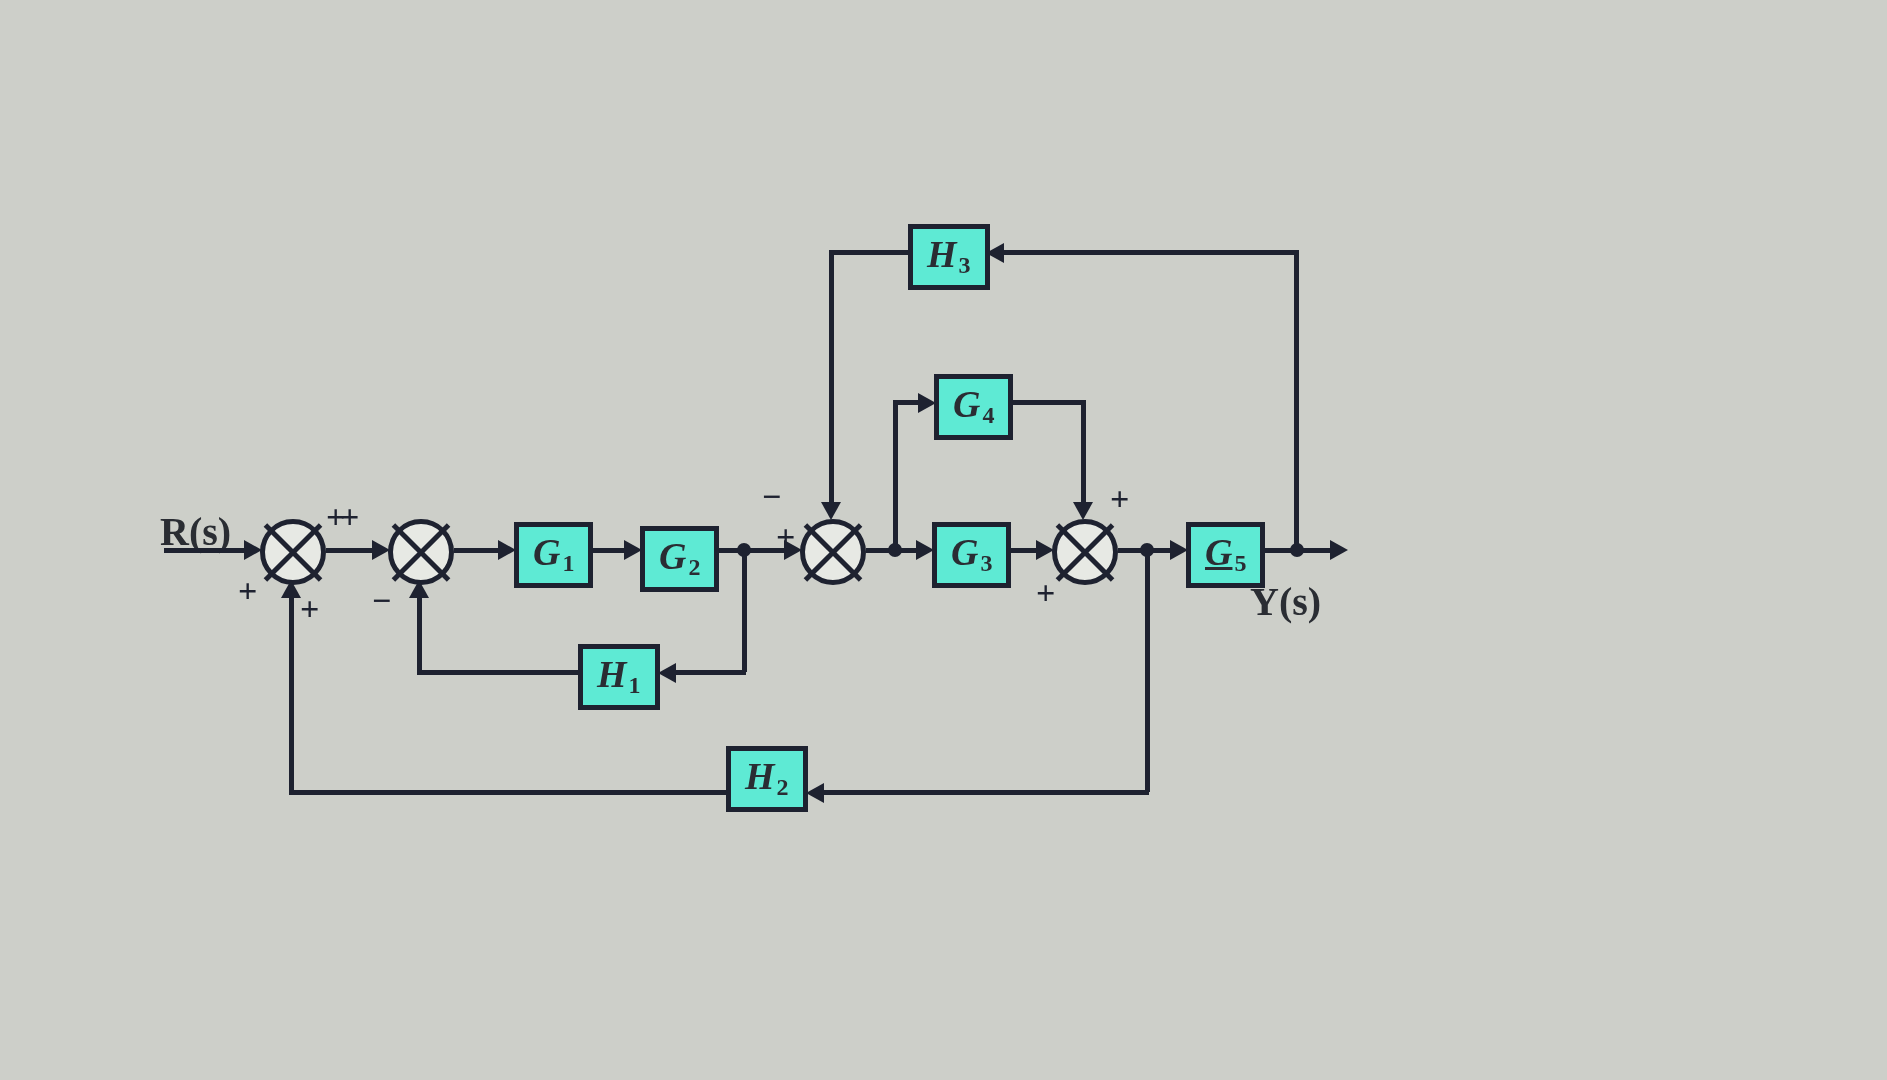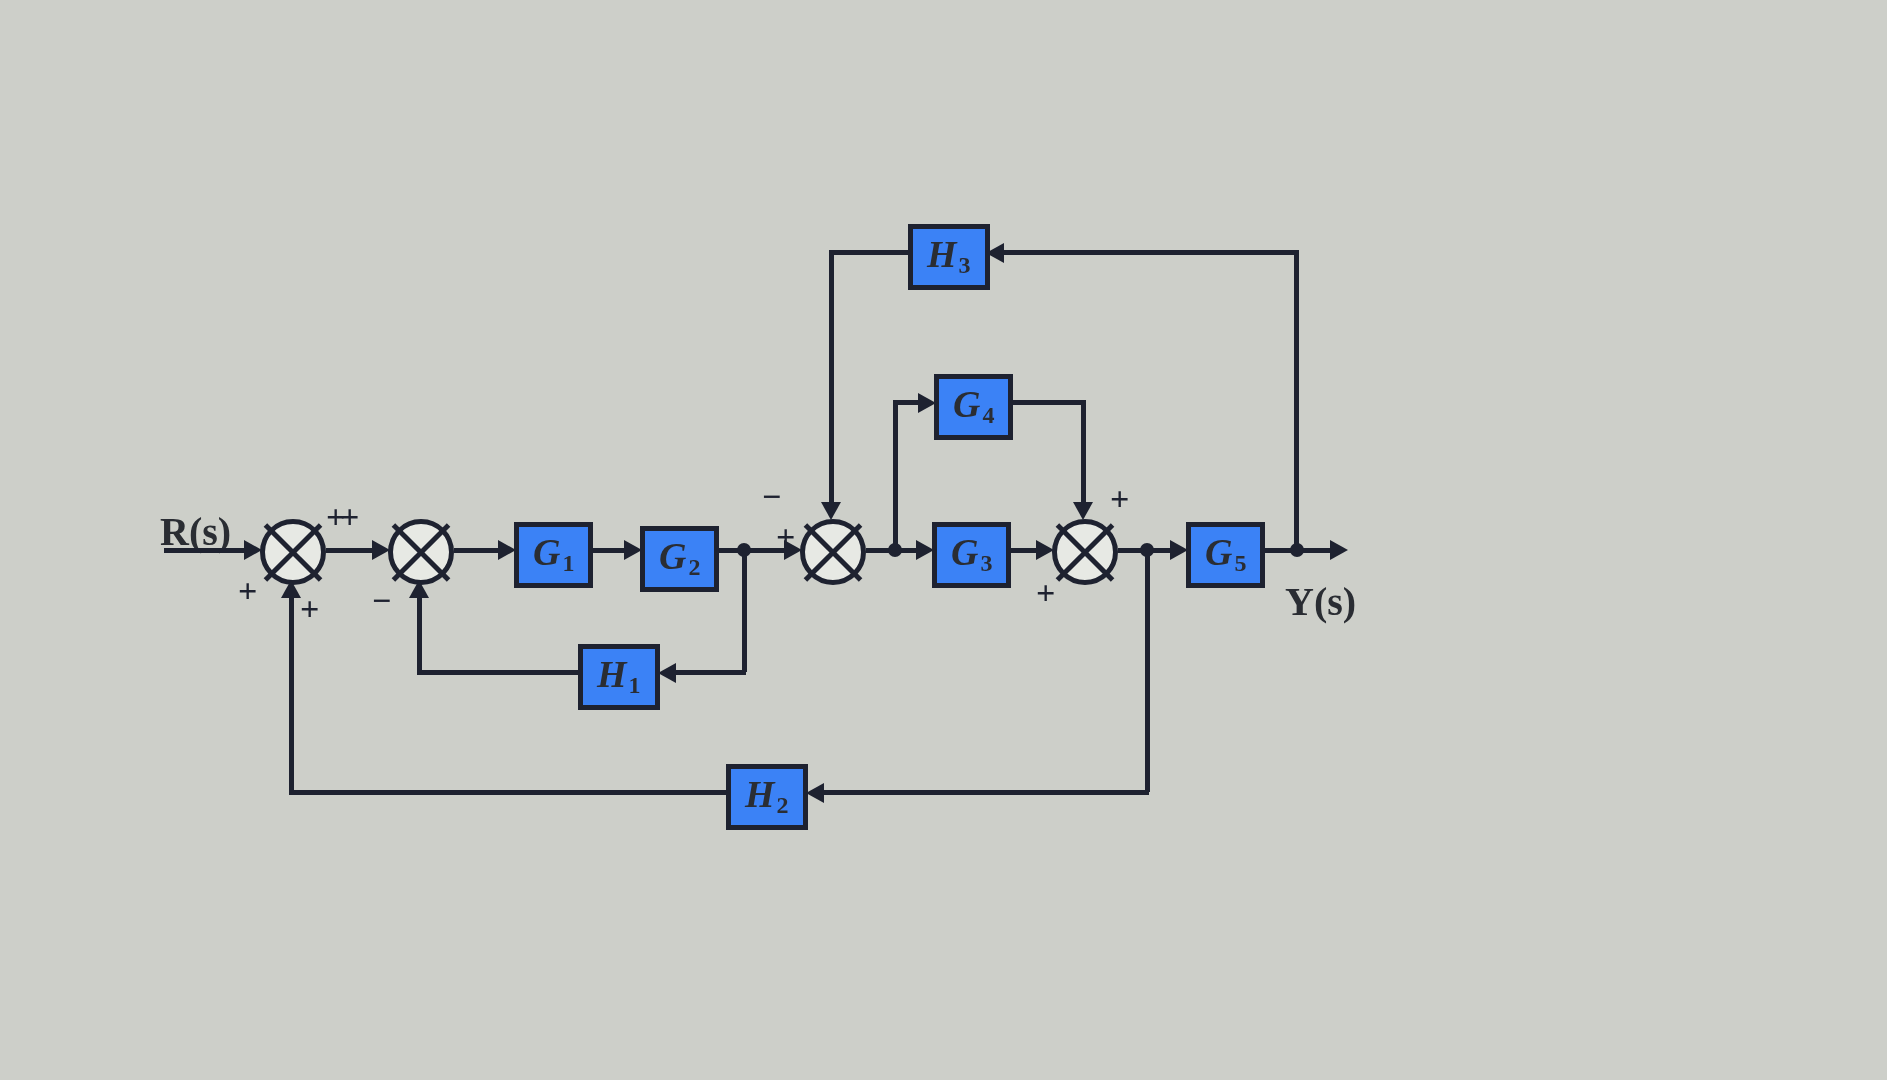--- a/index.html
+++ b/index.html
@@ -35,21 +35,21 @@
     left: 140px;
     top: 150px;
     width: 1200px;
     height: 760px;
   }
 
   
   .blk {
     position: absolute;
     border: 5px solid #1e2230;
-    background: #3b82f6;
+    background: #5eead4;
     text-align: center;
     font-size: 38px;
     font-style: italic;
     font-weight: 600;
     line-height: 1;
     padding: 6px 14px 8px 14px;
     box-sizing: content-box;
   }
   .blk sub {
     font-size: 24px;
@@ -148,21 +148,21 @@
 </style>
 </head>
 <body>
 
 <div class="page">
 
 
   <div class="diag">
 
     <div class="io" style="left:20px; top:358px;">R(s)</div>
-    <div class="io" style="left:1145px; top:428px;font-family:Liberation Serif, serif;">Y(s)</div>
+    <div class="io" style="left:1110px; top:428px;font-family:Liberation Serif, serif;">Y(s)</div>
 
     <div class="h" style="left:24px; top:397.5px; width:86px;"></div>
     <div class="ar right" style="left:104px; top:390px;"></div>
 
     <div class="sum" style="left:120px; top:369px;"></div>
     <div class="sign" style="left:186px; top:348px;">+</div>
     <div class="sign" style="left:98px;  top:422px;">+</div>
     <div class="sign" style="left:160px; top:440px;">+</div>
 
     <div class="h" style="left:186px; top:397.5px; width:52px;"></div>
@@ -205,21 +205,21 @@
     <div class="ar right" style="left:896px; top:390px;"></div>
 
     <div class="sum" style="left:912px; top:369px;"></div>
     <div class="sign" style="left:970px; top:330px;">+</div>
     <div class="sign" style="left:896px; top:424px;">+</div>
 
     <div class="h" style="left:978px; top:397.5px; width:58px;"></div>
     <div class="dot" style="left:1000px; top:393px;"></div>
     <div class="ar right" style="left:1030px; top:390px;"></div>
 
-    <div class="blk" style="left:1046px; top:372px;">
+    <div class="blk" style="left:1046px; top:372px;text-decoration:underline;">
       <span>G</span><sub>5</sub>
     </div>
 
     <div class="h" style="left:1124px; top:397.5px; width:72px;"></div>
     <div class="dot" style="left:1150px; top:393px;"></div>
     <div class="ar right" style="left:1190px; top:390px;"></div>
 
     <div class="v" style="left:752.5px; top:252px; height:146px;"></div>
     <div class="h" style="left:752.5px; top:250px; width:32px;"></div>
     <div class="ar right" style="left:778px; top:242.5px;"></div>
@@ -247,21 +247,21 @@
     <div class="blk" style="left:438px; top:494px;text-align:right;">
       <span>H</span><sub>1</sub>
     </div>
     <div class="h" style="left:276.5px; top:520px; width:162px;"></div>
     <div class="v" style="left:276.5px; top:446px; height:79px;"></div>
     <div class="ar up" style="left:268.5px; top:430px;"></div>
 
     <div class="v" style="left:1004.5px; top:400px; height:242px;"></div>
     <div class="h" style="left:682px; top:640px; width:327px;"></div>
     <div class="ar left" style="left:666px; top:632.5px;"></div>
-    <div class="blk" style="left:586px; top:614px;">
+    <div class="blk" style="left:586px; top:596px;">
       <span>H</span><sub>2</sub>
     </div>
     <div class="h" style="left:148.5px; top:640px; width:438px;"></div>
     <div class="v" style="left:148.5px; top:446px; height:199px;"></div>
     <div class="ar up" style="left:140.5px; top:430px;"></div>
 
   </div>
 </div>
 
 </body></html>

